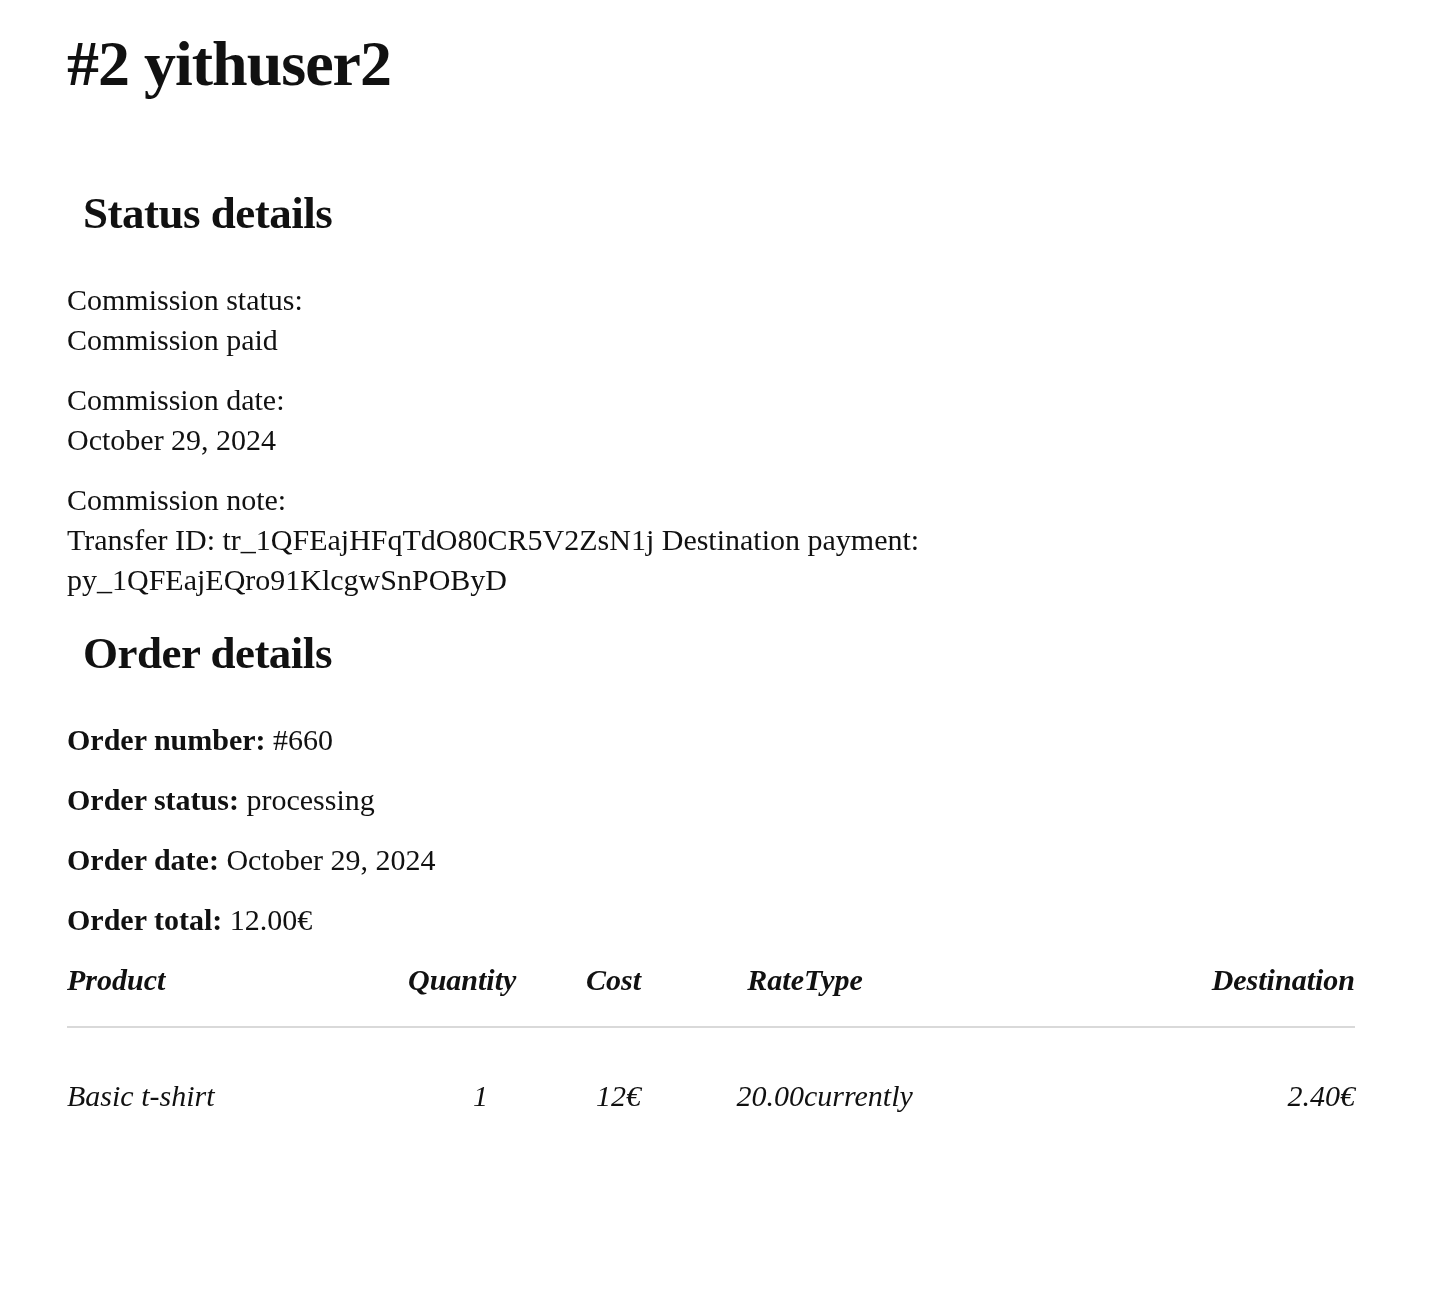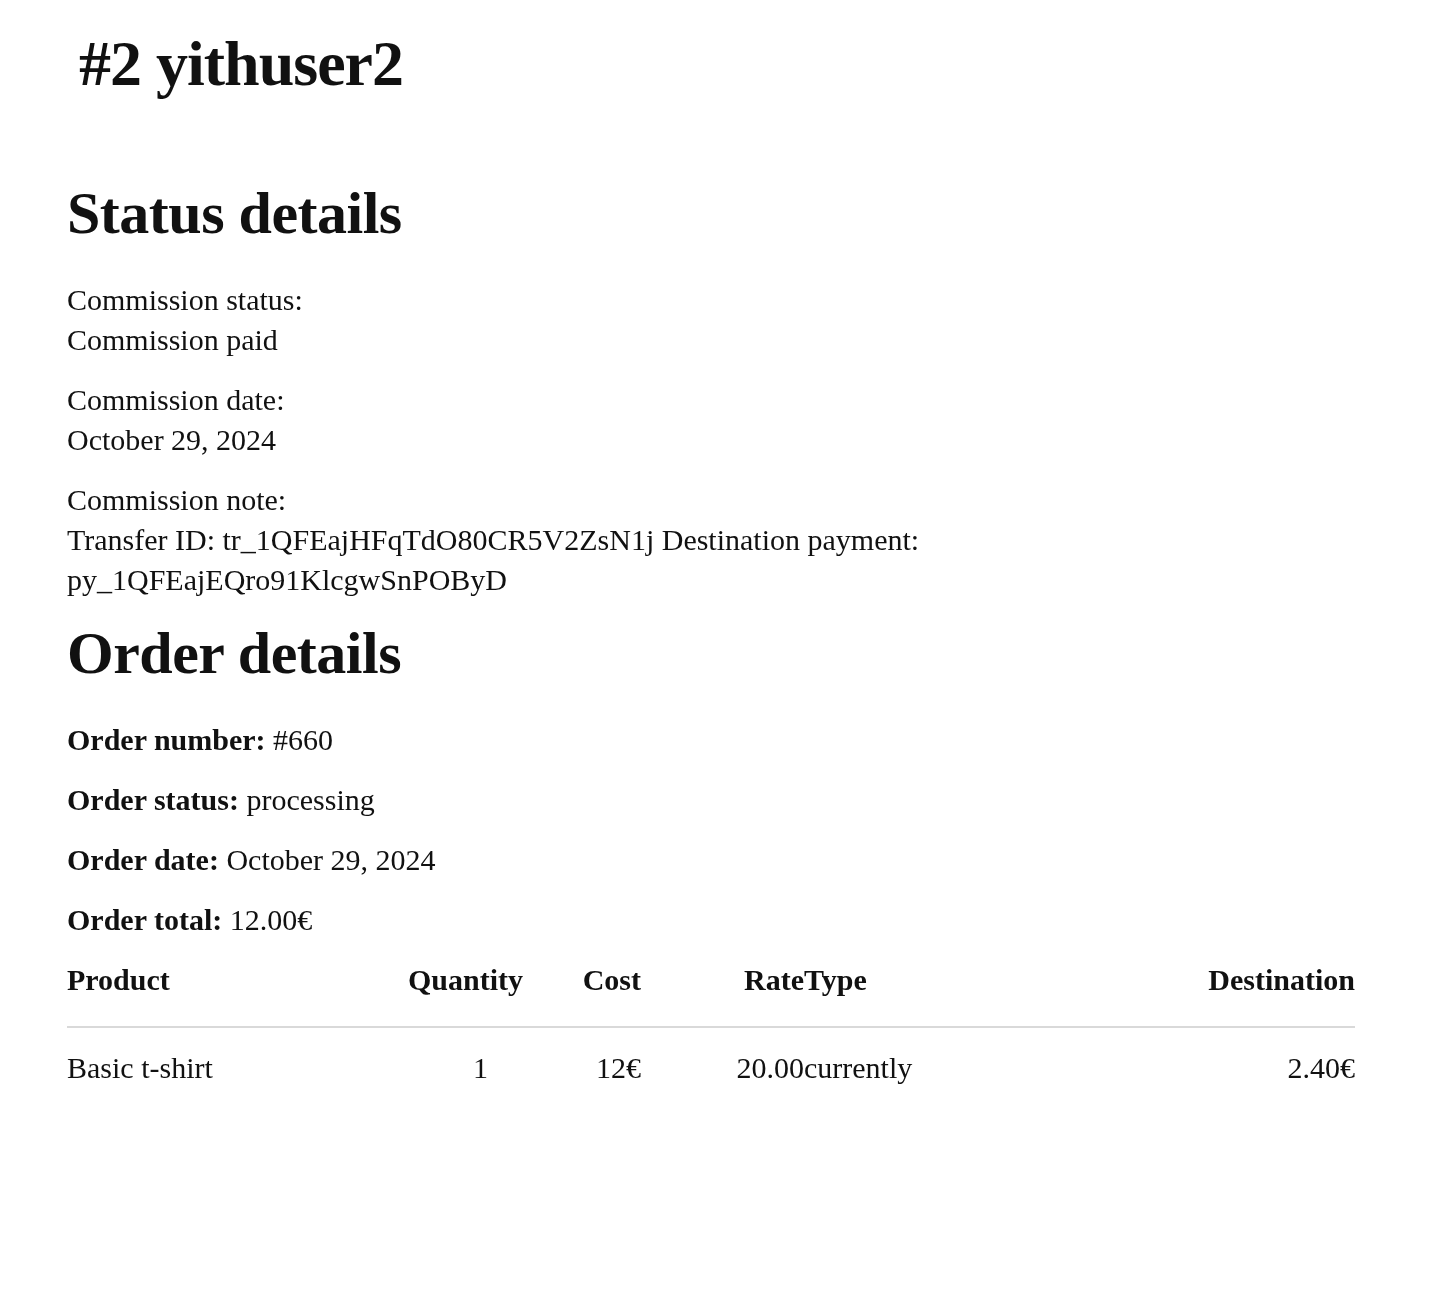--- a/index.html
+++ b/index.html
@@ -16,58 +16,59 @@
     color: #111111;
   }
   .page {
     padding: 32px 0 0 67px;
     width: 1448px;
   }
   h1.page-title {
     font-size: 64px;
     line-height: 1.0;
     font-weight: 700;
-    margin: 0 0 92px 12px;
+    margin: 0 0 92px 0;
     letter-spacing: -1px;
   }
   h2.section-heading {
-    font-size: 60px;
+    font-size: 45px;
     line-height: 50px;
     font-weight: 700;
-    margin: 28px 0 42px 0;
+    margin: 28px 0 42px 16px;
     letter-spacing: -0.5px;
   }
   p.field {
     font-size: 30px;
     line-height: 40px;
     margin: 0 0 20px 0;
     max-width: 1040px;
   }
   p.field .field-label { font-weight: 400; }
   p.field-inline { max-width: 1288px; }
   p.field-inline .field-label { font-weight: 700; }
 
   table.items-table {
     border-collapse: collapse;
     width: 1288px;
     margin-top: 12px;
     table-layout: fixed;
+    font-style: italic;
   }
   table.items-table th {
     font-size: 30px;
     line-height: 40px;
     font-weight: 700;
     padding: 0 0 26px 0;
     border-bottom: 2px solid #d9d9d9;
     vertical-align: bottom;
   }
   table.items-table td {
     font-size: 30px;
     line-height: 40px;
-    padding: 20px 0 0 0;
+    padding: 48px 0 0 0;
     vertical-align: top;
   }
   .col-left  { text-align: left; }
   .col-right { text-align: right; }
   th.cell-product,  td.cell-product  { padding-left: 45px; }
   th.cell-type,     td.cell-type     { padding-left: 89px; }
   th.cell-commission, td.cell-commission { padding-right: 42px; }
 </style>
 </head>
 <body>

